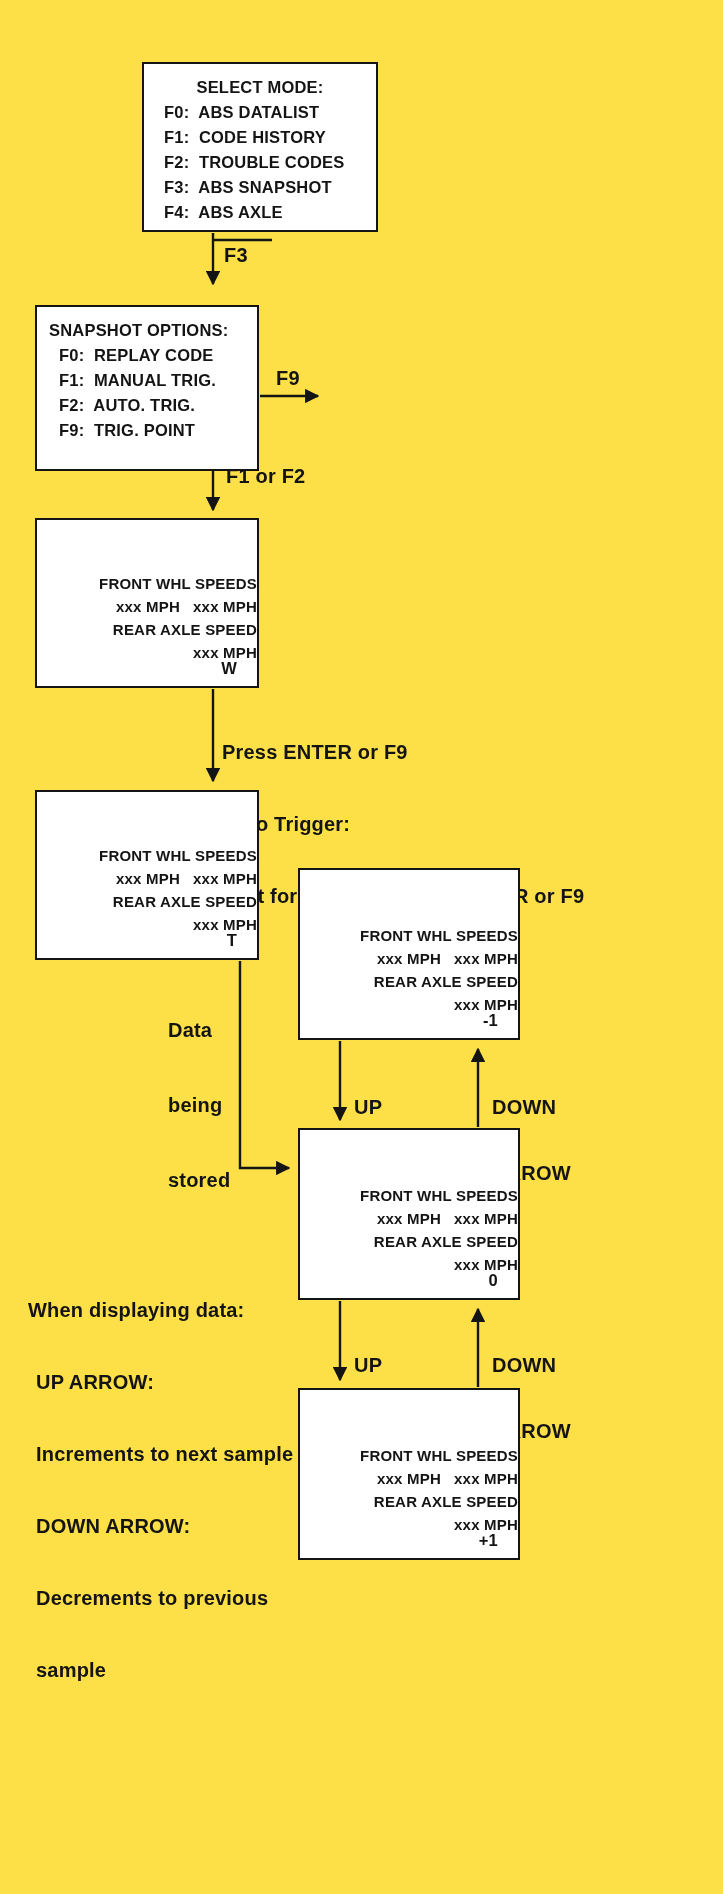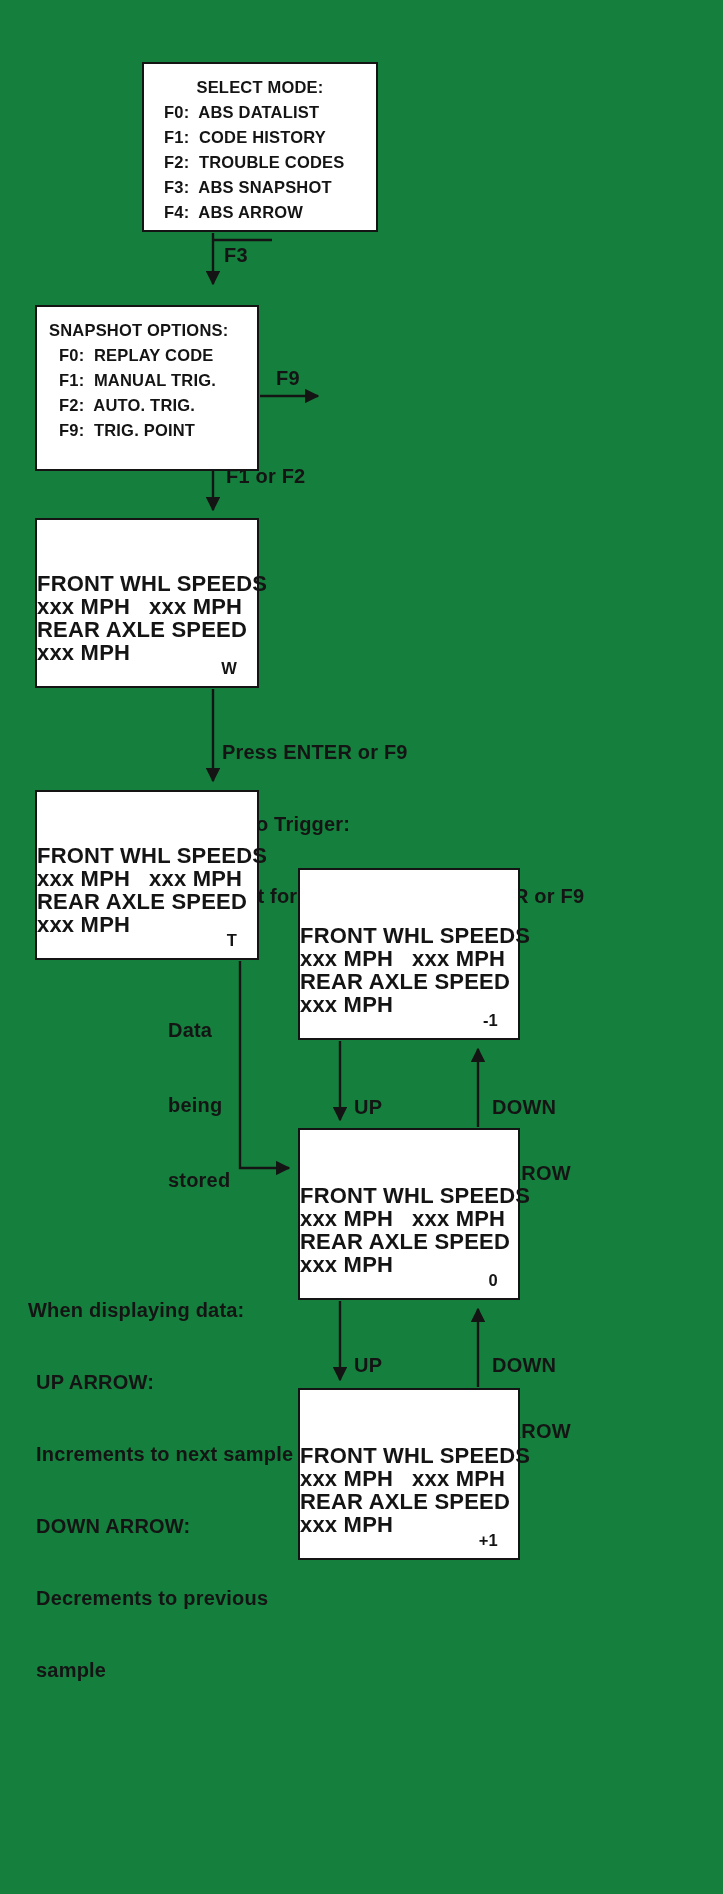--- a/index.html
+++ b/index.html
@@ -1,27 +1,27 @@
 <!DOCTYPE html>
 <html><head>
 <meta charset="utf-8">
 <style>
   html,body{margin:0;padding:0;background:#ffffff;}
   .page{
-    position:relative;width:723px;height:1894px;background:#15803d;
+    position:relative;width:723px;height:1894px;background:#fde047;
     font-family:"Liberation Sans", sans-serif;color:#141414;
     font-weight:bold;letter-spacing:0.2px;overflow:hidden;
   }
   .connectors{position:absolute;left:0;top:0;pointer-events:none;}
   .box{position:absolute;border:2.5px solid #141414;background:#ffffff;box-sizing:border-box;}
   .menu-box{padding:11px 10px 0 10px;font-size:16.5px;line-height:25px;}
   .menu-title{white-space:pre;}
   .menu-title.centered{text-align:center;}
   .menu-item{white-space:pre;padding-left:10px;}
-  .speed-lines{position:absolute;left:0;right:0;text-align:left;font-size:22px;line-height:23px;}
+  .speed-lines{position:absolute;left:0;right:0;text-align:right;font-size:15px;line-height:23px;}
   .speed-lines div{white-space:pre;}
   .corner{position:absolute;bottom:8px;right:20px;font-size:16.5px;}
   .label{position:absolute;font-size:20px;line-height:24px;white-space:pre;}
   .label div{white-space:pre;}
 </style>
 </head>
 <body>
 
 <div class="page">
 
@@ -44,21 +44,21 @@
       <line x1="478" y1="1387" x2="478" y2="1309" marker-end="url(#arw)"></line>
     </g>
   </svg>
 
   <div class="box menu-box" style="left:142px;top:62px;width:236px;height:170px;">
     <div class="menu-title centered">SELECT MODE:</div>
     <div class="menu-item">F0:  ABS DATALIST</div>
     <div class="menu-item">F1:  CODE HISTORY</div>
     <div class="menu-item">F2:  TROUBLE CODES</div>
     <div class="menu-item">F3:  ABS SNAPSHOT</div>
-    <div class="menu-item">F4:  ABS ARROW</div>
+    <div class="menu-item">F4:  ABS AXLE</div>
   </div>
 
   <div class="label" style="left:224px;top:243px;">F3</div>
 
   <div class="box menu-box" style="left:35px;top:293px;width:224px;height:166px;padding-left:12px;margin-top:12px;">
     <div class="menu-title">SNAPSHOT OPTIONS:</div>
     <div class="menu-item">F0:  REPLAY CODE</div>
     <div class="menu-item">F1:  MANUAL TRIG.</div>
     <div class="menu-item">F2:  AUTO. TRIG.</div>
     <div class="menu-item">F9:  TRIG. POINT</div>

